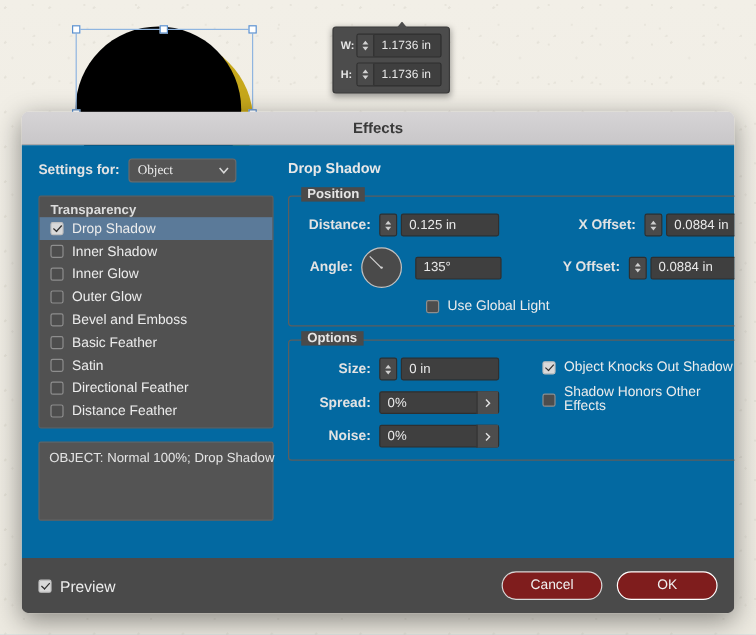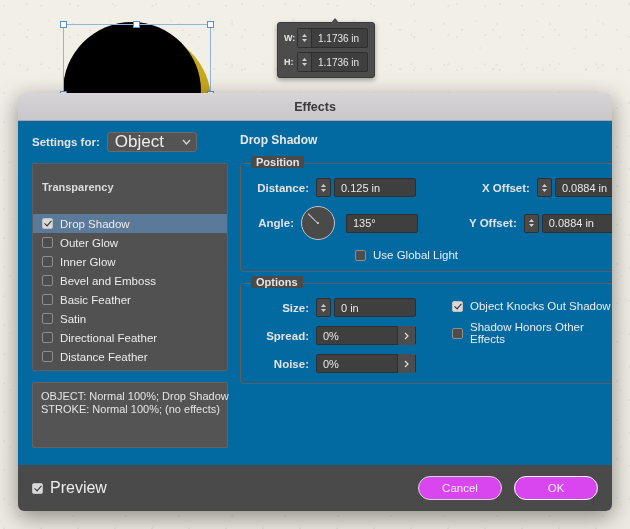--- a/index.html
+++ b/index.html
@@ -134,43 +134,42 @@
     margin-left: 7px;
     width: 90px; height: 20px;
     background: #545454;
     border: 1px solid #6a6a6a;
     border-radius: 3px;
     display: flex; align-items: center;
     justify-content: space-between;
     padding: 0 5px 0 7px;
     box-sizing: border-box;
   }
-  #settings-select-value { color: #ededed; font-size: 17px; }
+  #settings-select-value { color: #ededed; font-size: 11px; font-family: Liberation Serif, serif; }
   .chev-down { display: block; }
   #panel-heading {
     position: absolute; left: 222px; top: 12px;
     color: #e8e8e8; font-size: 12px; font-weight: bold;
   }
 
   
   #cols { display: flex; margin-top: 10px; }
   #left-col { width: 196px; flex: none; }
   #right-col { flex: 1; margin-left: 12px; }
 
   
   #effects-list {
     background: #515151;
     border: 1px solid #5e5e5e;
     border-radius: 2px;
     padding: 3px 0 4px 0;
   }
   #list-group-label {
     color: #dcdcdc; font-size: 11px; font-weight: bold;
-    padding: 2px 0 21px 9px;
-    margin-top: 12px;
+    padding: 2px 0 0 9px;
   }
   .effect-row {
     display: flex; align-items: center;
     height: 19px; padding-left: 9px;
   }
   .effect-row.selected { background: #5b7a99; }
   .effect-label {
     color: #ececec; font-size: 11.5px; margin-left: 7px;
   }
   .cbx {
@@ -324,27 +323,27 @@
 
   
   #dialog-footer {
     height: 46px; flex: none;
     background: #4a4a4a;
     display: flex; align-items: center;
     padding: 0 14px;
     box-sizing: border-box;
   }
   #preview-toggle { display: flex; align-items: center; }
-  #preview-label { color: #ececec; font-size: 16px; margin-left: 7px; }
+  #preview-label { color: #ececec; font-size: 13px; margin-left: 7px; }
   #footer-spacer { flex: 1; }
   .btn {
     height: 24px; min-width: 84px;
     border-radius: 12px;
     border: 1px solid #d8d8d8;
-    background: #d946ef;
+    background: #7f1d1d;
     color: #f0f0f0;
     font-size: 11.5px;
     display: flex; align-items: center; justify-content: center;
     margin-left: 12px;
     padding: 0 14px;
     box-sizing: border-box;
   }
   .btn.primary { border-color: #ffffff; }
 </style>
 </head>
@@ -418,25 +417,29 @@
       <div id="left-col">
         <div id="effects-list">
           <div id="list-group-label">Transparency</div>
 
           <div class="effect-row selected">
             <div class="cbx checked"></div>
             <span class="effect-label">Drop Shadow</span>
           </div>
           <div class="effect-row">
             <div class="cbx"></div>
+            <span class="effect-label">Inner Shadow</span>
+          </div>
+          <div class="effect-row">
+            <div class="cbx"></div>
+            <span class="effect-label">Inner Glow</span>
+          </div>
+          <div class="effect-row">
+            <div class="cbx"></div>
             <span class="effect-label">Outer Glow</span>
-          </div>
-          <div class="effect-row">
-            <div class="cbx"></div>
-            <span class="effect-label">Inner Glow</span>
           </div>
           <div class="effect-row">
             <div class="cbx"></div>
             <span class="effect-label">Bevel and Emboss</span>
           </div>
           <div class="effect-row">
             <div class="cbx"></div>
             <span class="effect-label">Basic Feather</span>
           </div>
           <div class="effect-row">
@@ -448,21 +451,20 @@
             <span class="effect-label">Directional Feather</span>
           </div>
           <div class="effect-row">
             <div class="cbx"></div>
             <span class="effect-label">Distance Feather</span>
           </div>
         </div>
 
         <div id="summary-box">
           <div class="summary-line">OBJECT: Normal 100%; Drop Shadow</div>
-          <div class="summary-line">STROKE: Normal 100%; (no effects)</div>
         </div>
       </div>
 
       <div id="right-col">
 
 
         <div class="group">
           <div class="group-title">Position</div>
 
           <div class="frow">

